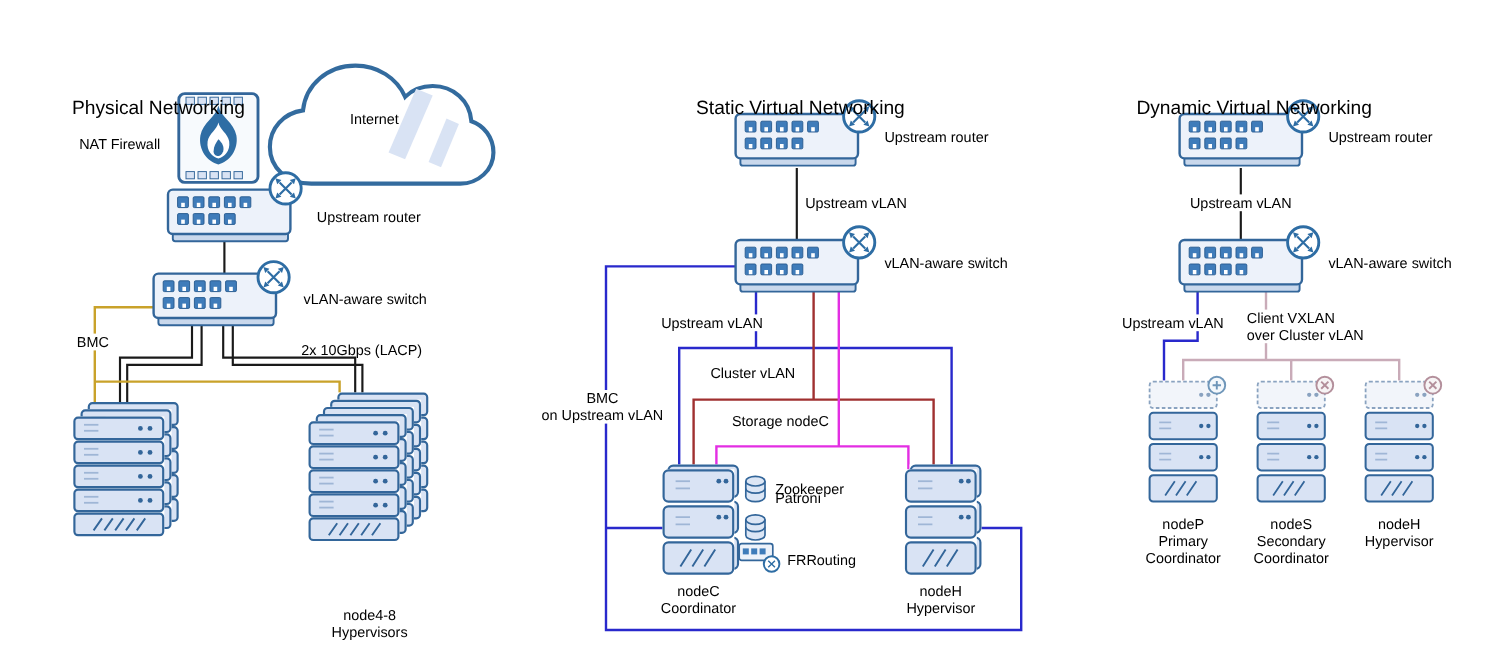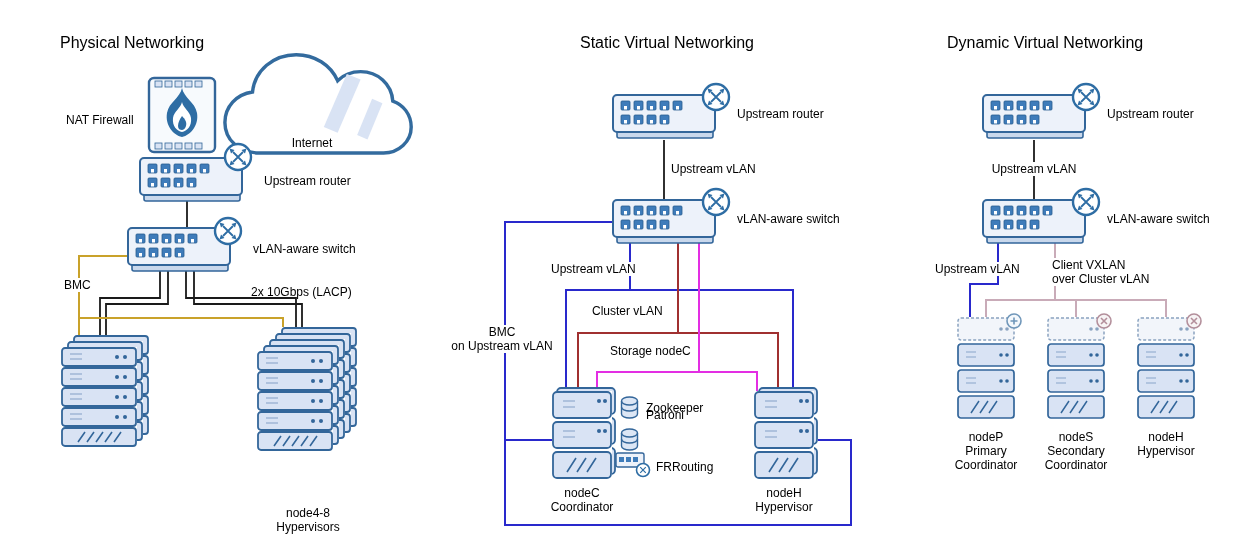--- a/index.html
+++ b/index.html
@@ -3,21 +3,21 @@
 <meta charset="utf-8">
 <style>
   * { margin:0; padding:0; box-sizing:border-box; }
   html,body { background:#ffffff; }
   body { font-family:"Liberation Sans", sans-serif; }
   #canvas { position:relative; width:1239px; height:556px; background:#ffffff; overflow:hidden; }
   #scene { position:absolute; left:0; top:0; }
   .lbl { position:absolute; font-size:12px; line-height:14px; color:#000000; white-space:pre-line; }
   .c { text-align:center; }
   .bg { background:#ffffff; padding:0 2px; }
-  .title { font-size:16px; line-height:19px; }
+  .title { font-size:16px; line-height:19px;margin-top:48px; }
   .cloud-body { fill:#ffffff; stroke:#336b9e; stroke-width:3; }
   .swoosh { fill:#d9e3f4; }
 </style>
 </head>
 <body>
 
 <div id="canvas">
 
 <svg id="scene" width="1239" height="556" viewBox="0 0 1239 556">
   <defs>
@@ -224,21 +224,21 @@
   <use href="#rc" x="1086" y="202"></use>
   <use href="#stackS" x="958" y="318"></use>
   <use href="#stackS" x="1048" y="318"></use>
   <use href="#stackS" x="1138" y="318"></use>
   <use href="#badgeP" x="1014" y="321"></use>
   <use href="#badgeX" x="1104" y="321"></use>
   <use href="#badgeX" x="1194" y="321"></use>
 </svg>
 
 <div class="lbl title" style="left:60px;top:33px;">Physical Networking</div>
-<div class="lbl c" style="left:272px;top:92px;width:80px;margin-top:44px;">Internet</div>
+<div class="lbl c" style="left:272px;top:92px;width:80px;">Internet</div>
 <div class="lbl" style="left:66px;top:113px;">NAT Firewall</div>
 <div class="lbl" style="left:264px;top:174px;">Upstream router</div>
 <div class="lbl" style="left:253px;top:242px;">vLAN-aware switch</div>
 <div class="lbl bg" style="left:62px;top:278px;">BMC</div>
 <div class="lbl" style="left:251px;top:285px;">2x 10Gbps (LACP)</div>
 <div class="lbl c" style="left:258px;top:506px;width:100px;">node4-8
 Hypervisors</div>
 
 <div class="lbl title" style="left:580px;top:33px;">Static Virtual Networking</div>
 <div class="lbl" style="left:737px;top:107px;">Upstream router</div>
@@ -255,21 +255,21 @@
 <div class="lbl c" style="left:532px;top:486px;width:100px;text-align:center;">nodeC
 Coordinator</div>
 <div class="lbl c" style="left:734px;top:486px;width:100px;">nodeH
 Hypervisor</div>
 
 <div class="lbl title" style="left:947px;top:33px;">Dynamic Virtual Networking</div>
 <div class="lbl" style="left:1107px;top:107px;">Upstream router</div>
 <div class="lbl c bg" style="left:984px;top:162px;width:100px;">Upstream vLAN</div>
 <div class="lbl" style="left:1107px;top:212px;">vLAN-aware switch</div>
 <div class="lbl bg" style="left:933px;top:262px;">Upstream vLAN</div>
-<div class="lbl bg" style="left:1037px;top:258px;margin-left:13px;">Client VXLAN
+<div class="lbl bg" style="left:1037px;top:258px;">Client VXLAN
 over Cluster vLAN</div>
 <div class="lbl c" style="left:936px;top:430px;width:100px;">nodeP
 Primary
 Coordinator</div>
 <div class="lbl c" style="left:1026px;top:430px;width:100px;">nodeS
 Secondary
 Coordinator</div>
 <div class="lbl c" style="left:1116px;top:430px;width:100px;">nodeH
 Hypervisor</div>
 

